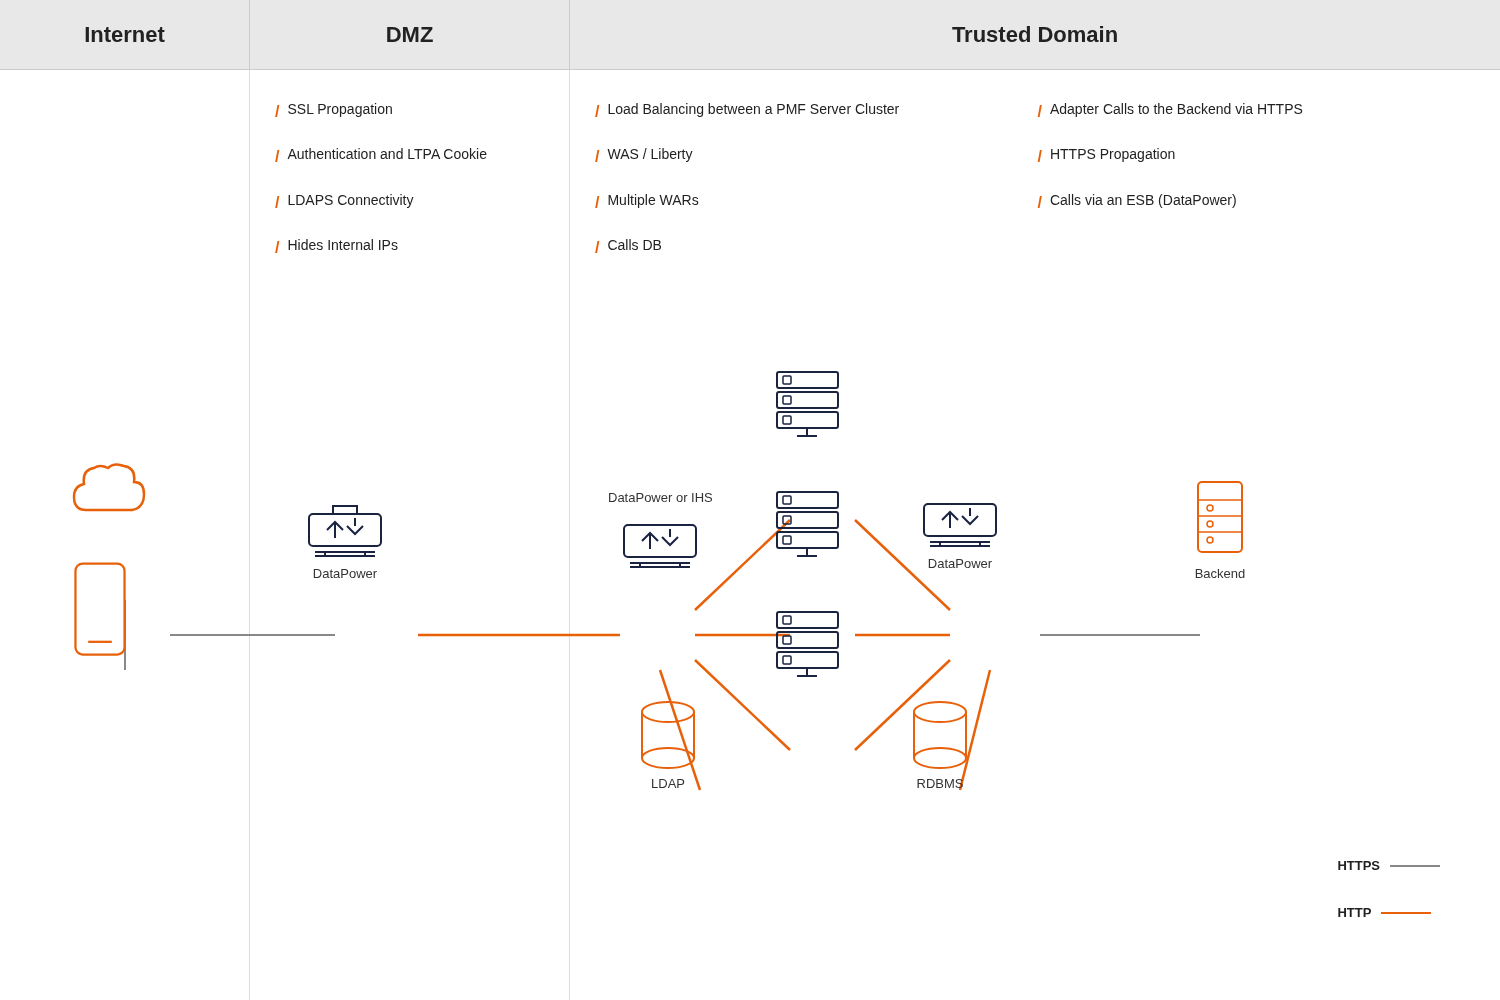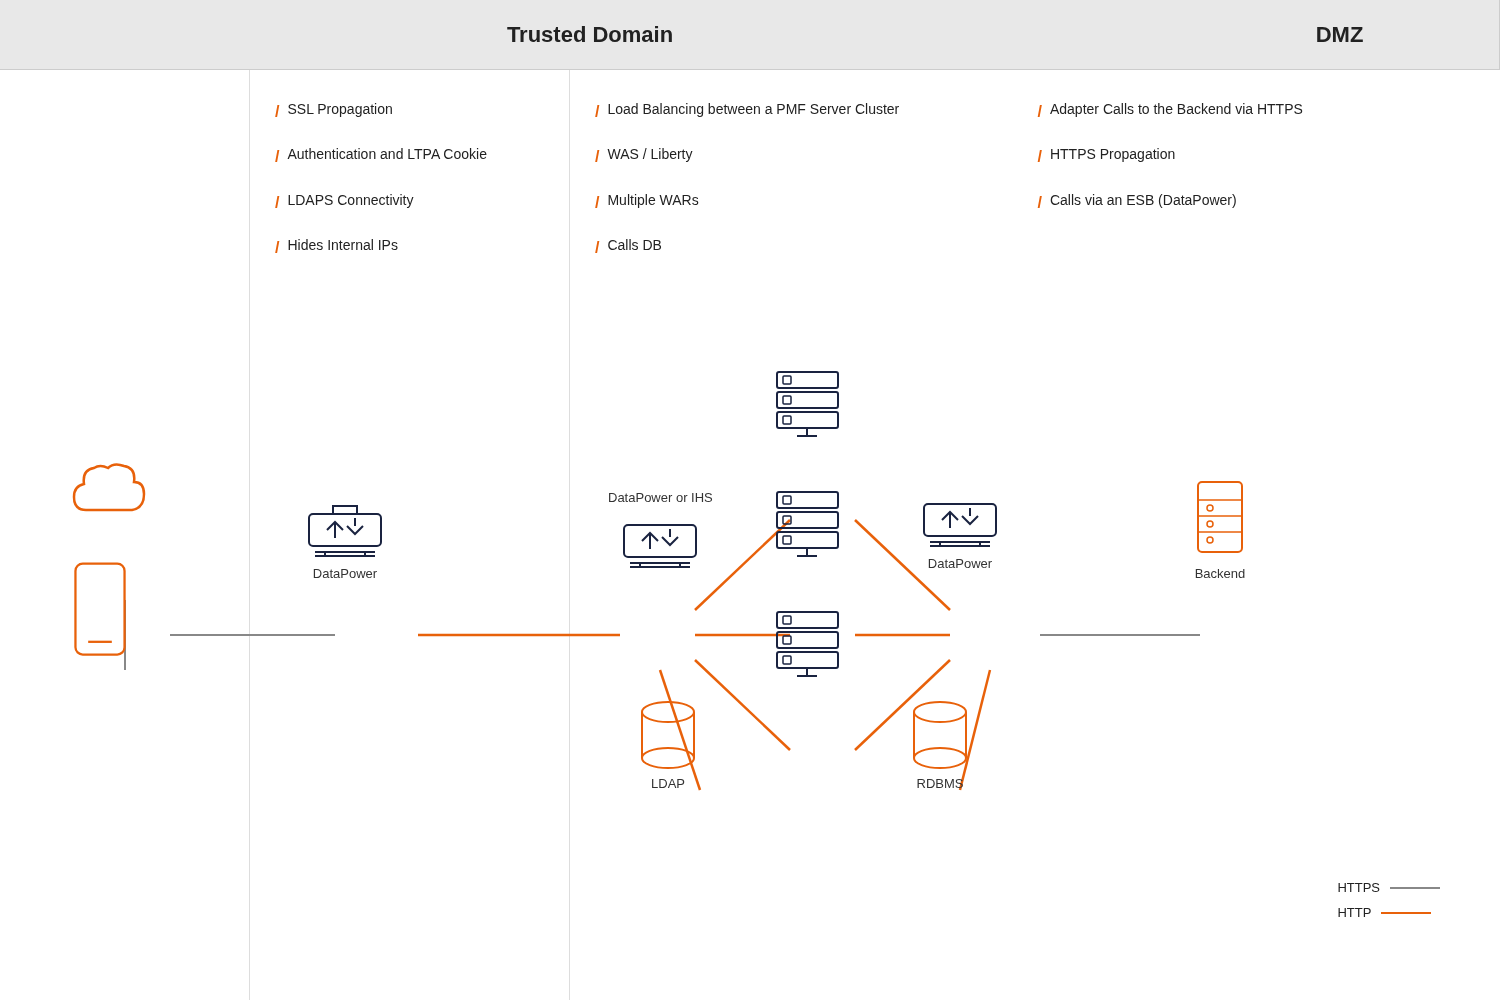--- a/index.html
+++ b/index.html
@@ -123,39 +123,43 @@
       right: 60px;
       display: flex;
       flex-direction: column;
       gap: 10px;
     }
     .legend-item {
       display: flex;
       align-items: center;
       gap: 10px;
       font-size: 13px;
-      font-weight: normal;
+      font-weight: bold;
       color: #222;
+      margin-top: 22px;
     }
     .legend-line {
       width: 50px;
       height: 2px;
     }
     .legend-line-gray { background: #888; }
     .legend-line-orange { background: #e8610a; }
   </style>
 </head>
 <body>
 
 <div class="header-row">
+  <div class="header-cell col-internet">
+    <span>Internet</span>
+  </div>
+  <div class="header-cell col-dmz">
+    <span>DMZ</span>
+  </div>
   <div class="header-cell col-trusted">
     <span>Trusted Domain</span>
-  </div>
-  <div class="header-cell col-dmz">
-    <span>DMZ</span>
   </div>
 </div>
 
 <div class="main-area">
 
   <div class="zone-internet">
     
   </div>
 
   <div class="zone-dmz">

